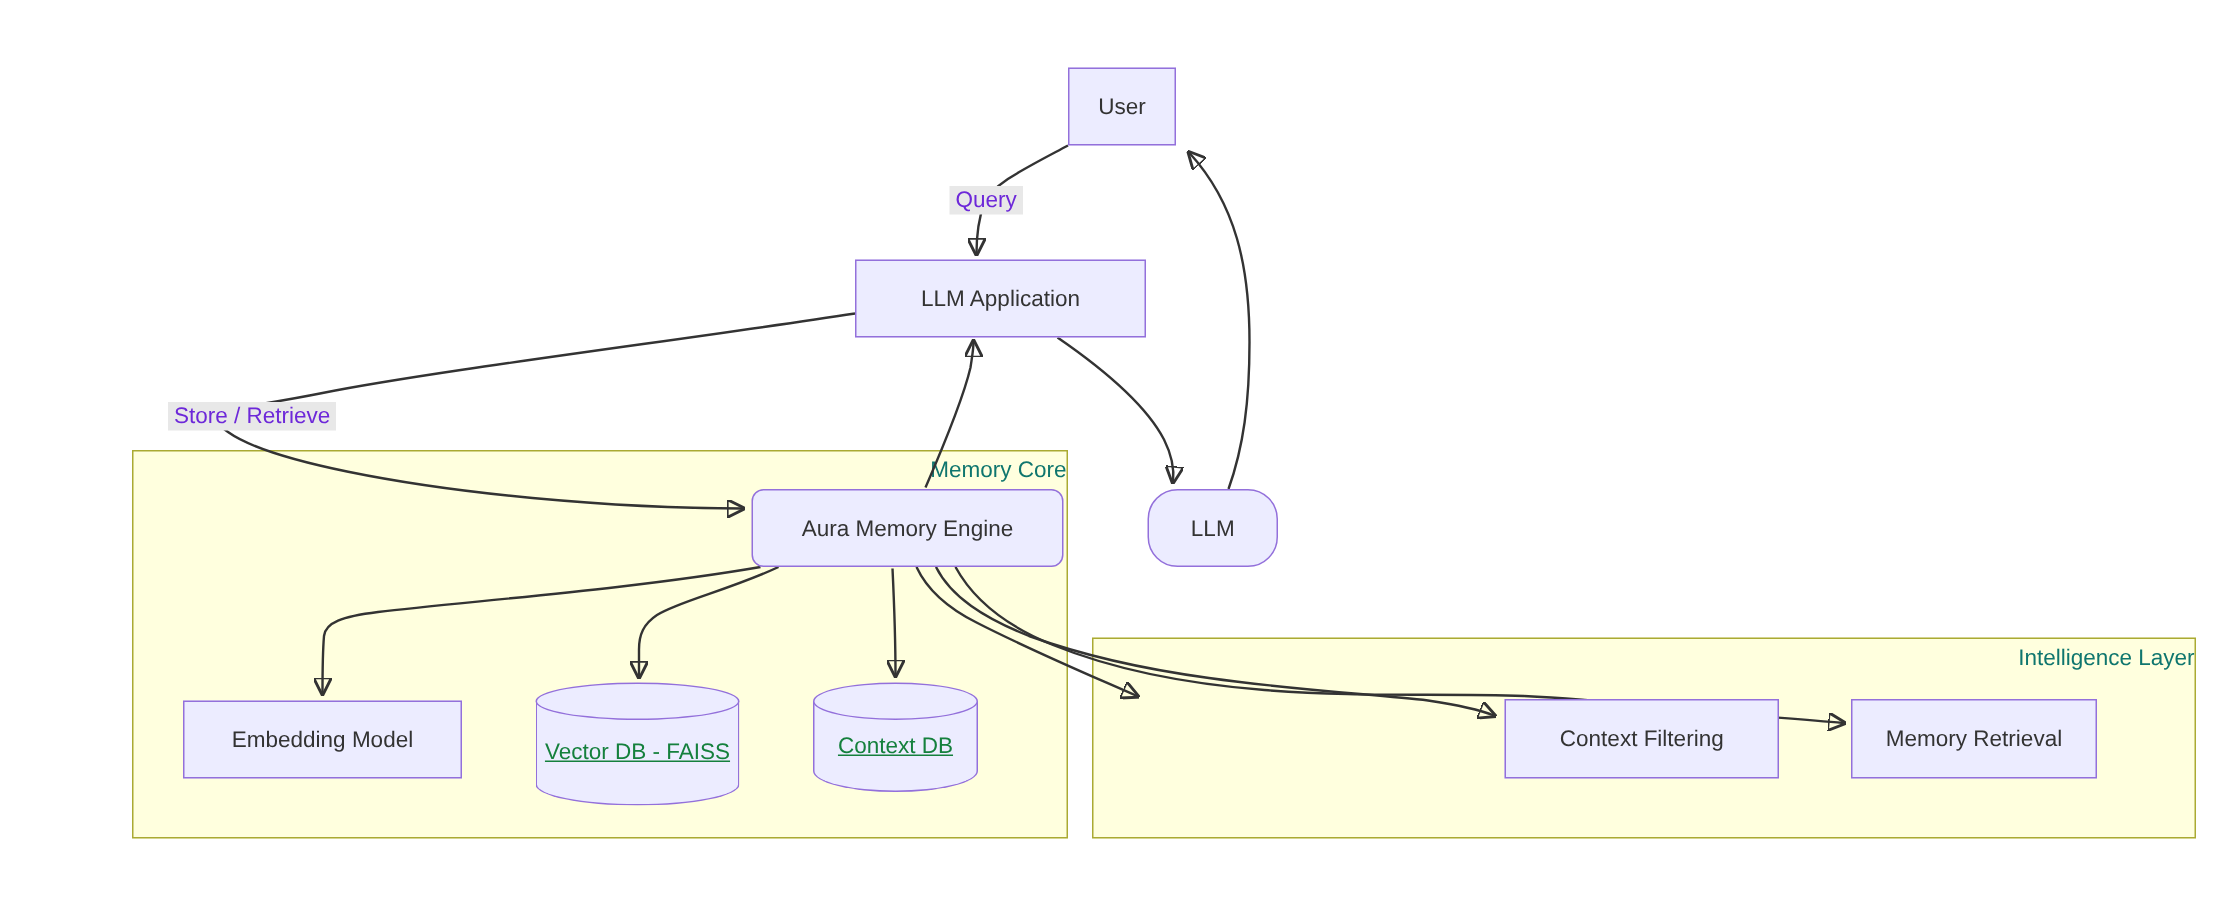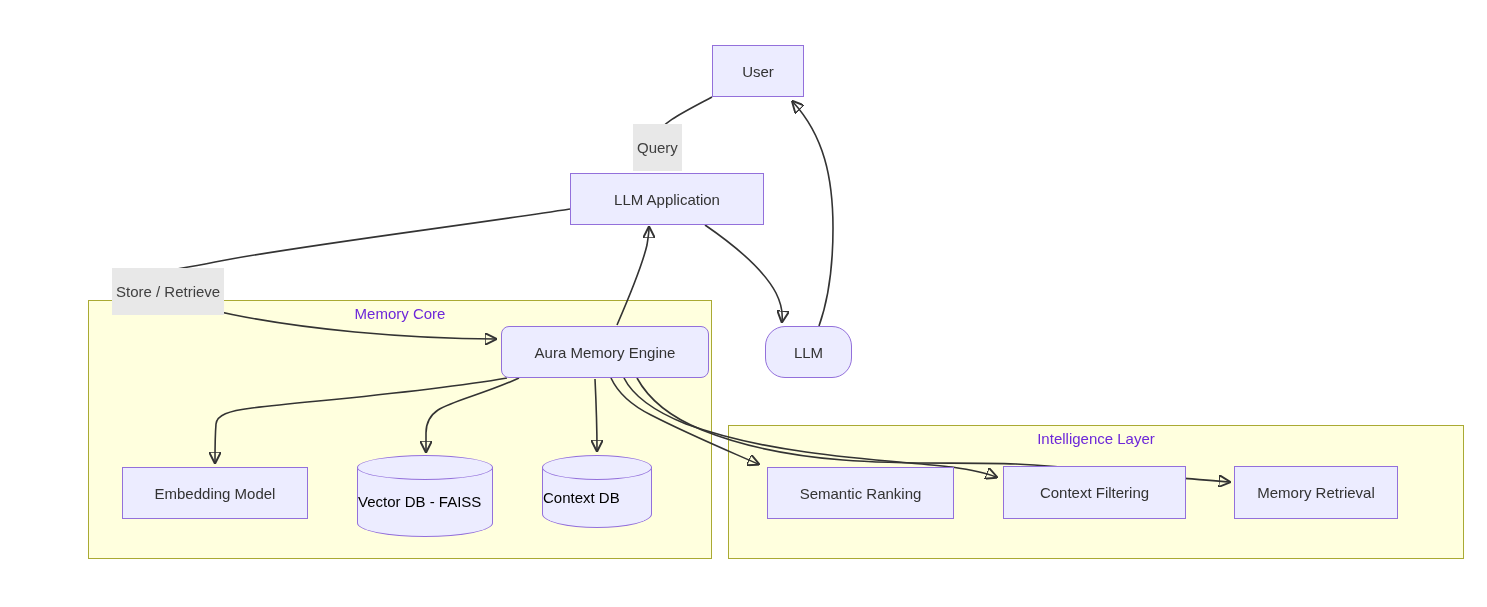--- a/index.html
+++ b/index.html
@@ -5,50 +5,50 @@
   html,body{margin:0;padding:0;background:#ffffff;}
   .canvas{
     position:relative;width:1487px;height:607px;background:#ffffff;
     font-family:"Liberation Sans",sans-serif;color:#333333;overflow:hidden;
   }
   
   .cluster{
     position:absolute;background:#FFFFDE;border:1px solid #AAAA33;z-index:1;
   }
   .cluster-label{
-    position:absolute;top:4px;left:0;right:0;text-align:center;
-    font-size:15px;color:#6d28d9;z-index:1;
+    position:absolute;top:4px;left:0;right:0;text-align:right;
+    font-size:15px;color:#0f766e;z-index:1;
   }
   
   svg.edges{position:absolute;left:0;top:0;z-index:2;}
   svg.edges path{fill:none;stroke:#333333;stroke-width:1.6px;}
   
   .node{
     position:absolute;background:#ECECFF;border:1px solid #9370DB;
     display:flex;align-items:center;justify-content:center;text-align:center;
     font-size:15px;color:#333333;z-index:3;box-sizing:border-box;
   }
   .node.rounded{border-radius:8px;}
   
   .cyl{position:absolute;z-index:3;}
   .cyl .cyl-body{
     position:absolute;left:0;right:0;top:12px;bottom:0;background:#ECECFF;
     border:1px solid #9370DB;border-top:none;box-sizing:border-box;
     border-radius:0 0 50% 50% / 0 0 14px 14px;
-    display:flex;align-items:center;justify-content:flex-start;
-    font-size:15px;color:#000000;
+    display:flex;align-items:center;justify-content:center;
+    font-size:15px;color:#15803d;text-decoration:underline;
   }
   .cyl .cyl-top{
     position:absolute;left:0;right:0;top:0;height:25px;background:#ECECFF;
     border:1px solid #9370DB;border-radius:50%;box-sizing:border-box;
   }
   
   .edge-label{
-    position:absolute;background:#E8E8E8;color:#404040;font-size:15px;
-    padding:15px 4px;z-index:4;white-space:nowrap;
+    position:absolute;background:#E8E8E8;color:#6d28d9;font-size:15px;
+    padding:1px 4px;z-index:4;white-space:nowrap;
   }
 </style>
 </head>
 <body>
 
 <div class="canvas">
 
   <div class="cluster" style="left:88px;top:300px;width:622px;height:257px;">
     <div class="cluster-label">Memory Core</div>
   </div>
@@ -68,21 +68,21 @@
     <path d="M 705 225 C 737 247, 764 270, 776 293 C 781 303, 783 312, 782 321" marker-end="url(#arrow)"></path>
     <path d="M 819 326 C 829 298, 833 268, 833 228 C 833 178, 824 136, 793 102" marker-end="url(#arrow)"></path>
     <path d="M 507 378 C 420 393, 310 401, 252 408 C 228 411, 217 415, 216 424 C 215 436, 215 449, 215 462" marker-end="url(#arrow)"></path>
     <path d="M 519 378 C 487 393, 452 401, 438 410 C 429 416, 426 423, 426 433 C 426 440, 426 446, 426 451" marker-end="url(#arrow)"></path>
     <path d="M 595 379 C 596 400, 597 424, 597 450" marker-end="url(#arrow)"></path>
     <path d="M 611 378 C 618 393, 631 405, 651 415 C 688 434, 724 449, 758 464" marker-end="url(#arrow)"></path>
     <path d="M 624 378 C 634 398, 656 412, 686 424 C 722 437, 762 446, 806 452 C 862 460, 918 463, 952 467 C 972 470, 986 473, 996 477" marker-end="url(#arrow)"></path>
     <path d="M 637 378 C 649 400, 670 417, 702 430 C 744 447, 792 456, 843 460 C 905 465, 960 462, 1016 464 C 1060 466, 1090 470, 1130 474 C 1165 477, 1196 479, 1229 482" marker-end="url(#arrow)"></path>
   </svg>
 
-  <div class="node" style="left:712px;top:45px;width:92px;height:52px;">
+  <div class="node" style="left:712px;top:45px;width:72px;height:52px;">
     <span>User</span>
   </div>
 
   <div class="node" style="left:570px;top:173px;width:194px;height:52px;">
     <span>LLM Application</span>
   </div>
 
   <div class="node rounded" style="left:501px;top:326px;width:208px;height:52px;">
     <span>Aura Memory Engine</span>
   </div>
@@ -102,23 +102,20 @@
     <div class="cyl-top"></div>
   </div>
 
   <div class="cyl" style="left:542px;top:455px;width:110px;height:73px;">
     <div class="cyl-body">
       <span>Context DB</span>
     </div>
     <div class="cyl-top"></div>
   </div>
 
-  <div class="node" style="left:767px;top:467px;width:187px;height:52px;">
-    <span>Semantic Ranking</span>
-  </div>
 
   <div class="node" style="left:1003px;top:466px;width:183px;height:53px;">
     <span>Context Filtering</span>
   </div>
 
   <div class="node" style="left:1234px;top:466px;width:164px;height:53px;">
     <span>Memory Retrieval</span>
   </div>
 
   <div class="edge-label" style="left:633px;top:124px;">Query</div>

